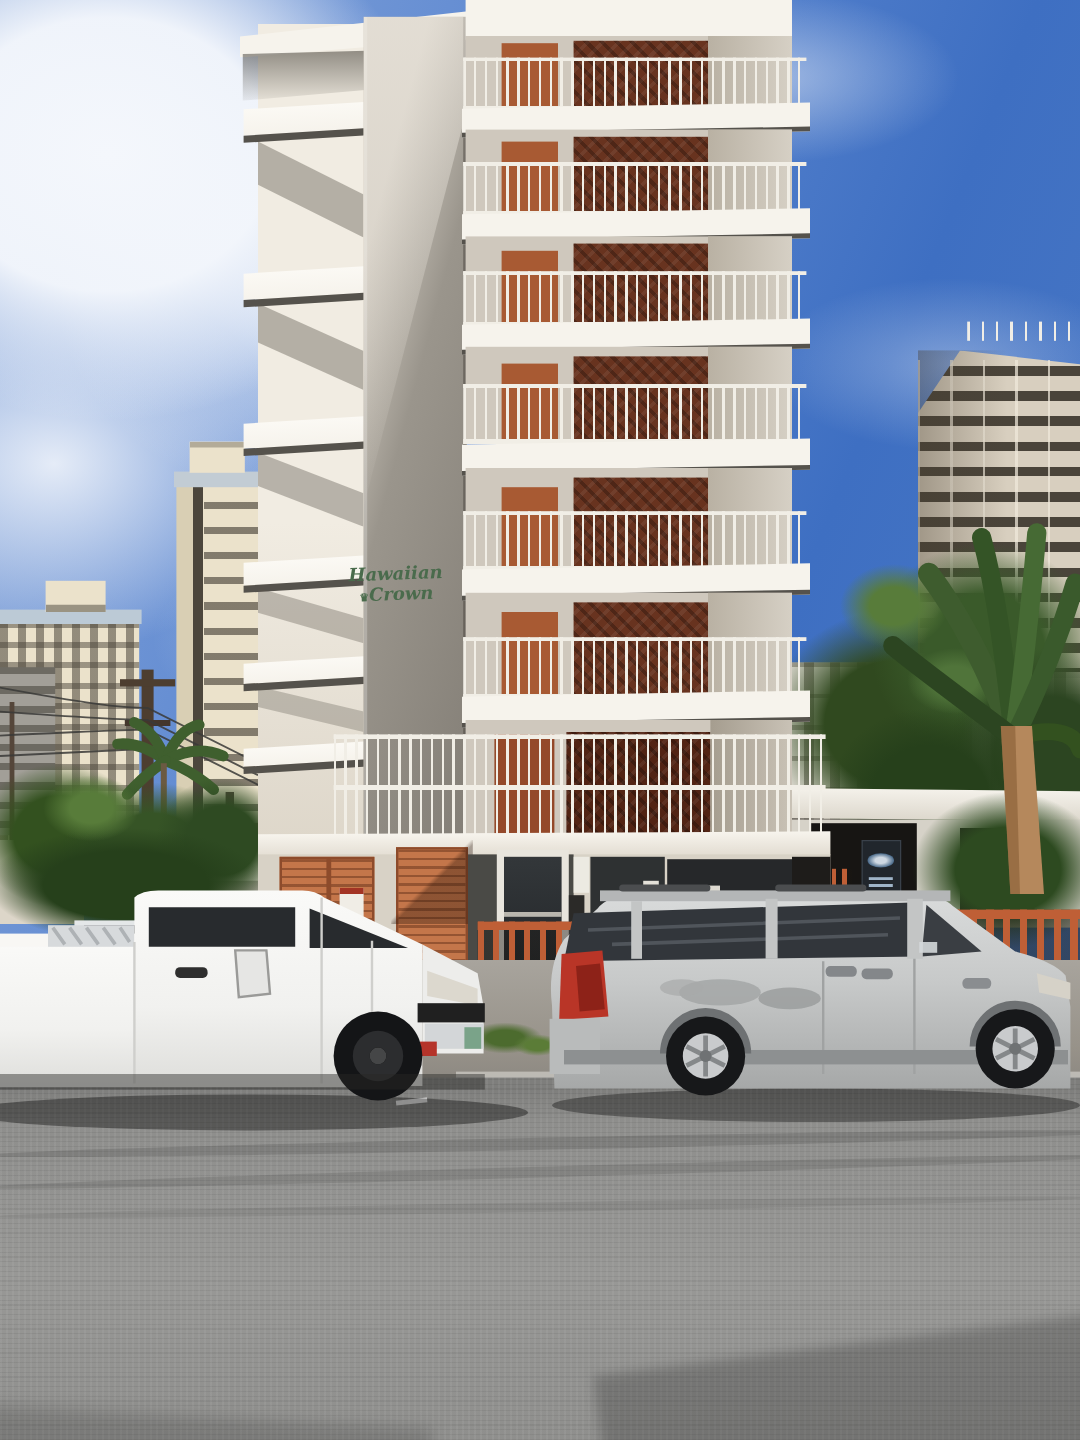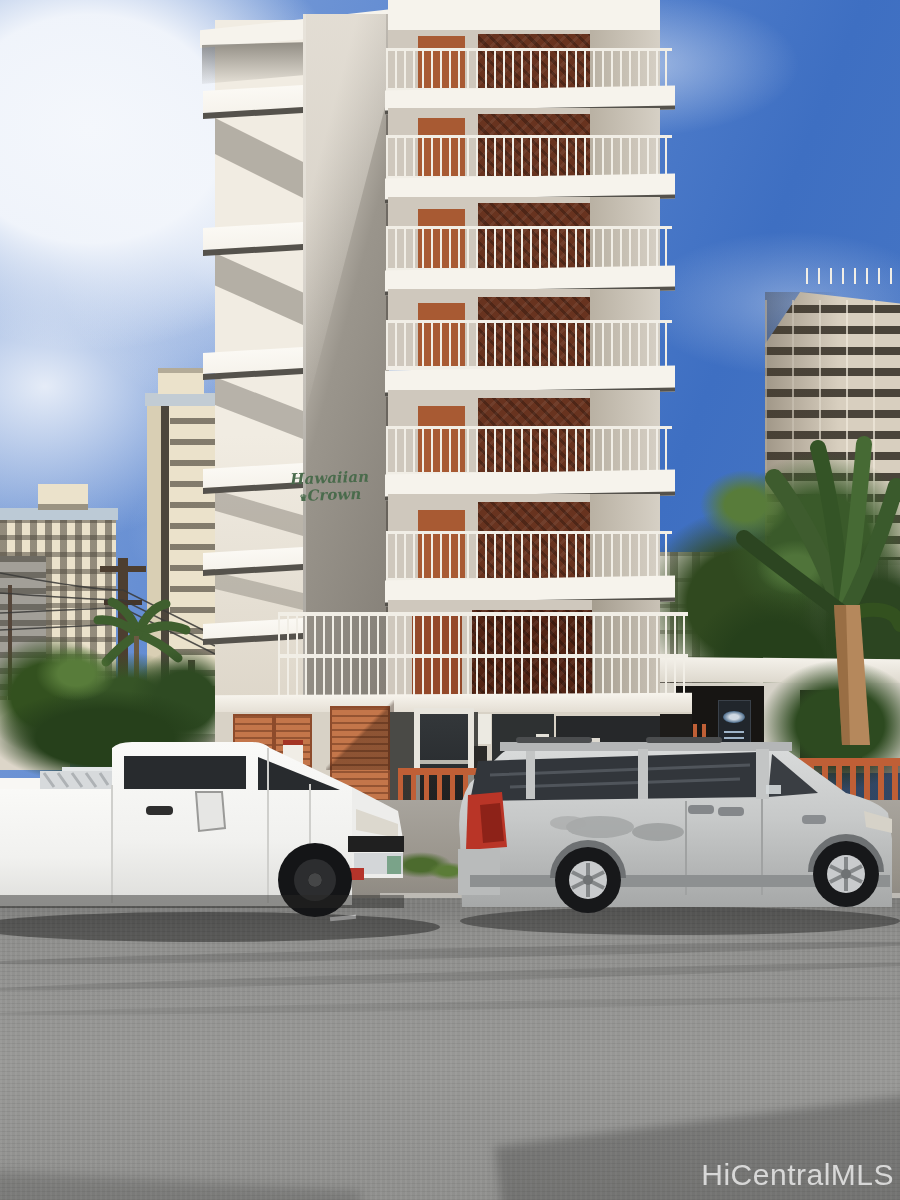--- a/index.html
+++ b/index.html
@@ -376,17 +376,14 @@
     <path d="M362,137 A34,34 0 0 1 430,137" stroke="#6e7173" stroke-width="8" fill="none"></path>
     <circle cx="396" cy="139" r="33" fill="#17181a"></circle>
     <circle cx="396" cy="139" r="19" fill="#c9cbcd"></circle>
     <g stroke="#85888a" stroke-width="4">
       <path d="M396,122 L396,156 M380,131 L412,147 M380,147 L412,131"></path>
     </g>
     <circle cx="396" cy="139" r="5" fill="#6f7274"></circle>
     <polygon points="414,76 442,84 442,98 416,92" fill="#d6d2c8"></polygon>
   </svg>
 
-  <div class="a watermark" style="right:6px;bottom:8px;">
-    <span>HiCentralMLS</span>
-  </div>
 
 </div>
 
 </body></html>

